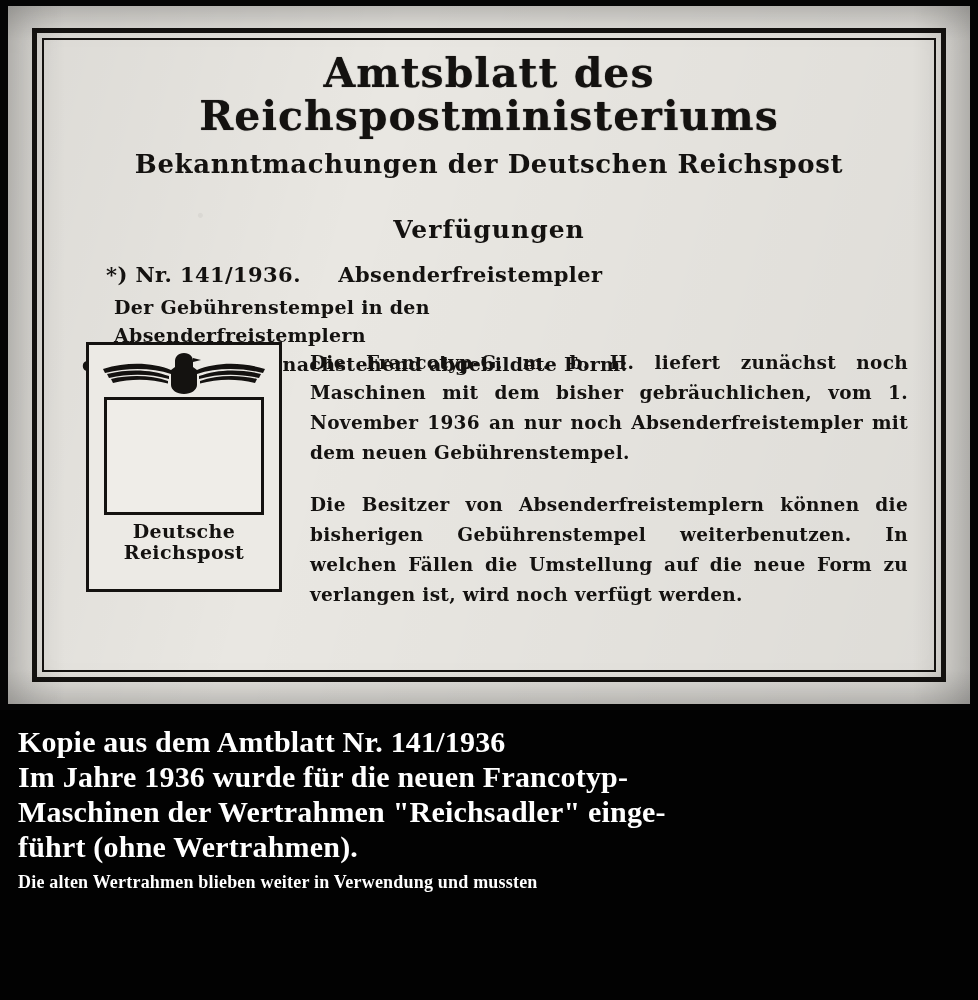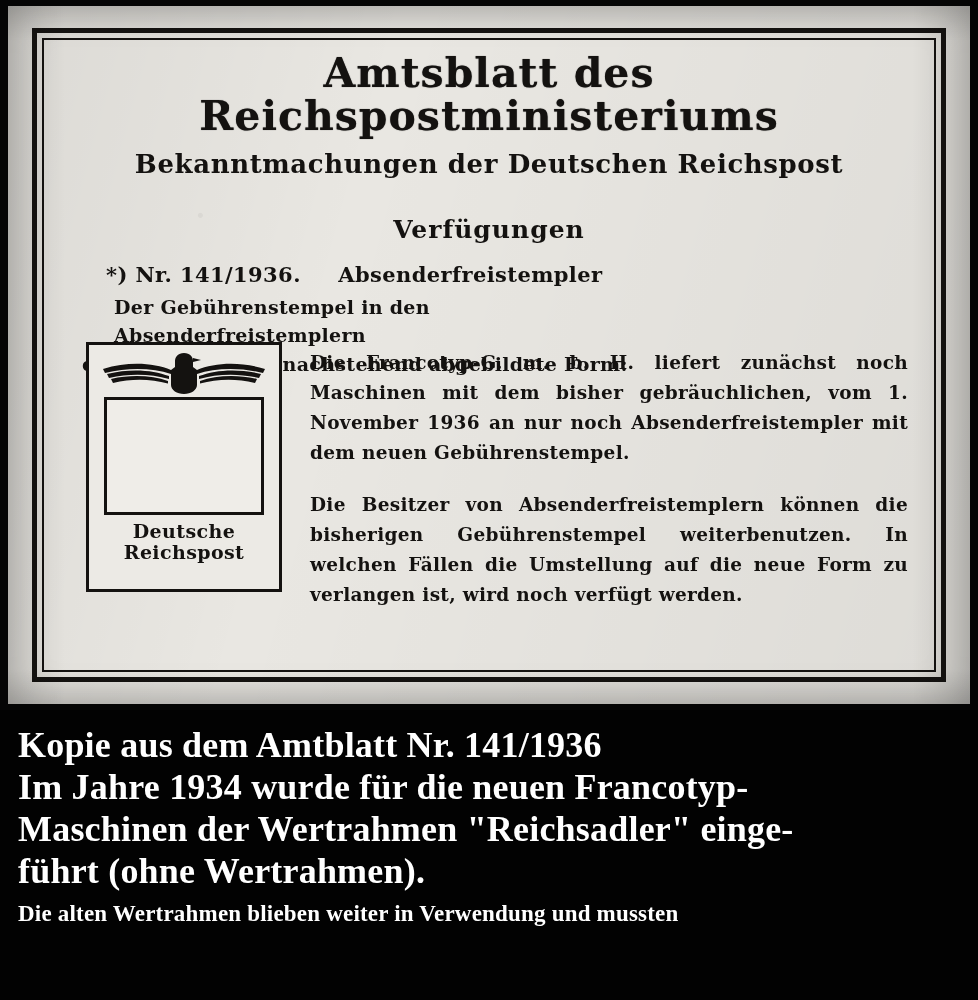--- a/index.html
+++ b/index.html
@@ -192,29 +192,29 @@
     width: 978px;
     height: 290px;
     background: #020202;
     color: #ffffff;
     padding: 14px 18px 0 18px;
     box-sizing: border-box;
   }
   .caption-big {
     font-family: "Liberation Serif", serif;
     font-weight: bold;
-    font-size: 36px;
+    font-size: 30px;
     line-height: 1.17;
     letter-spacing: 0.2px;
     margin: 0;
   }
   .caption-small {
     font-family: "Liberation Serif", serif;
     font-weight: bold;
-    font-size: 23px;
+    font-size: 18px;
     line-height: 1.2;
     letter-spacing: 0.2px;
     margin: 8px 0 0 0;
   }
   .cap-line { display: block; }
 </style>
 </head>
 <body>
 
 <div id="page">
@@ -280,21 +280,21 @@
           <p class="para fraktur">Die Besitzer von Absenderfreistemplern können die bisherigen Gebührenstempel weiterbenutzen. In welchen Fällen die Umstellung auf die neue Form zu verlangen ist, wird noch verfügt werden.</p>
         </div>
 
       </div>
     </div>
   </div>
 
   <div class="caption">
     <div class="caption-big">
       <span class="cap-line">Kopie aus dem Amtblatt Nr. 141/1936</span>
-      <span class="cap-line">Im Jahre 1934 wurde für die neuen Francotyp-</span>
+      <span class="cap-line">Im Jahre 1936 wurde für die neuen Francotyp-</span>
       <span class="cap-line">Maschinen der Wertrahmen "Reichsadler" einge-</span>
       <span class="cap-line">führt (ohne Wertrahmen).</span>
     </div>
     <div class="caption-small">
       <span class="cap-line">Die alten Wertrahmen blieben weiter in Verwendung und mussten</span>
     </div>
   </div>
 
 </div>
 

